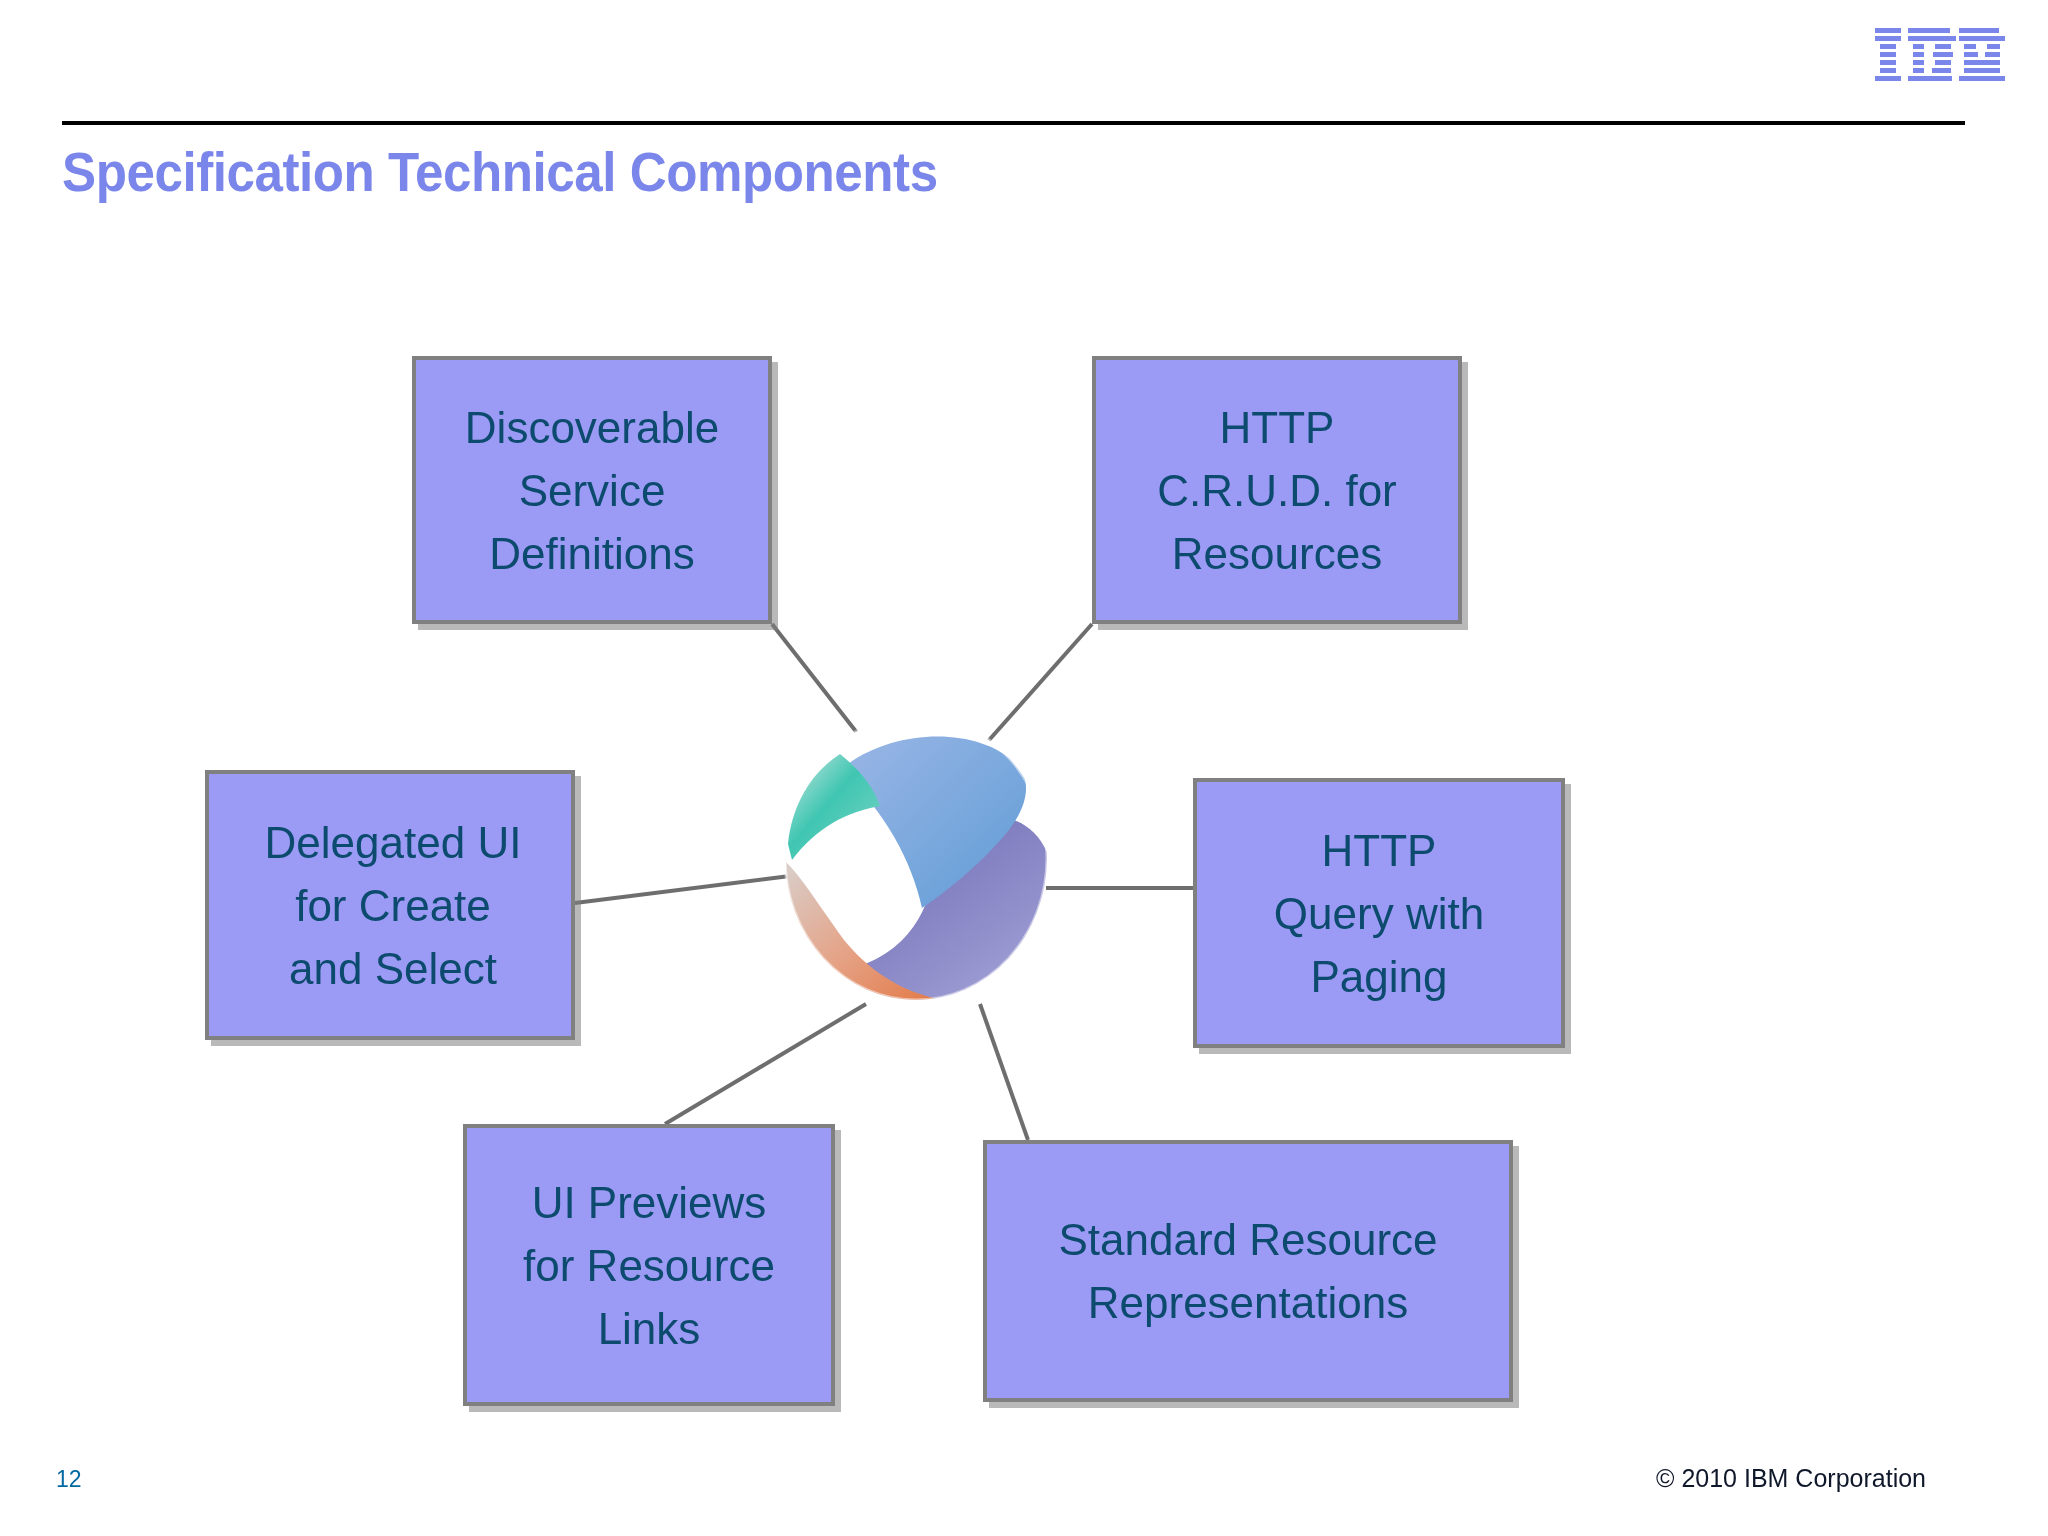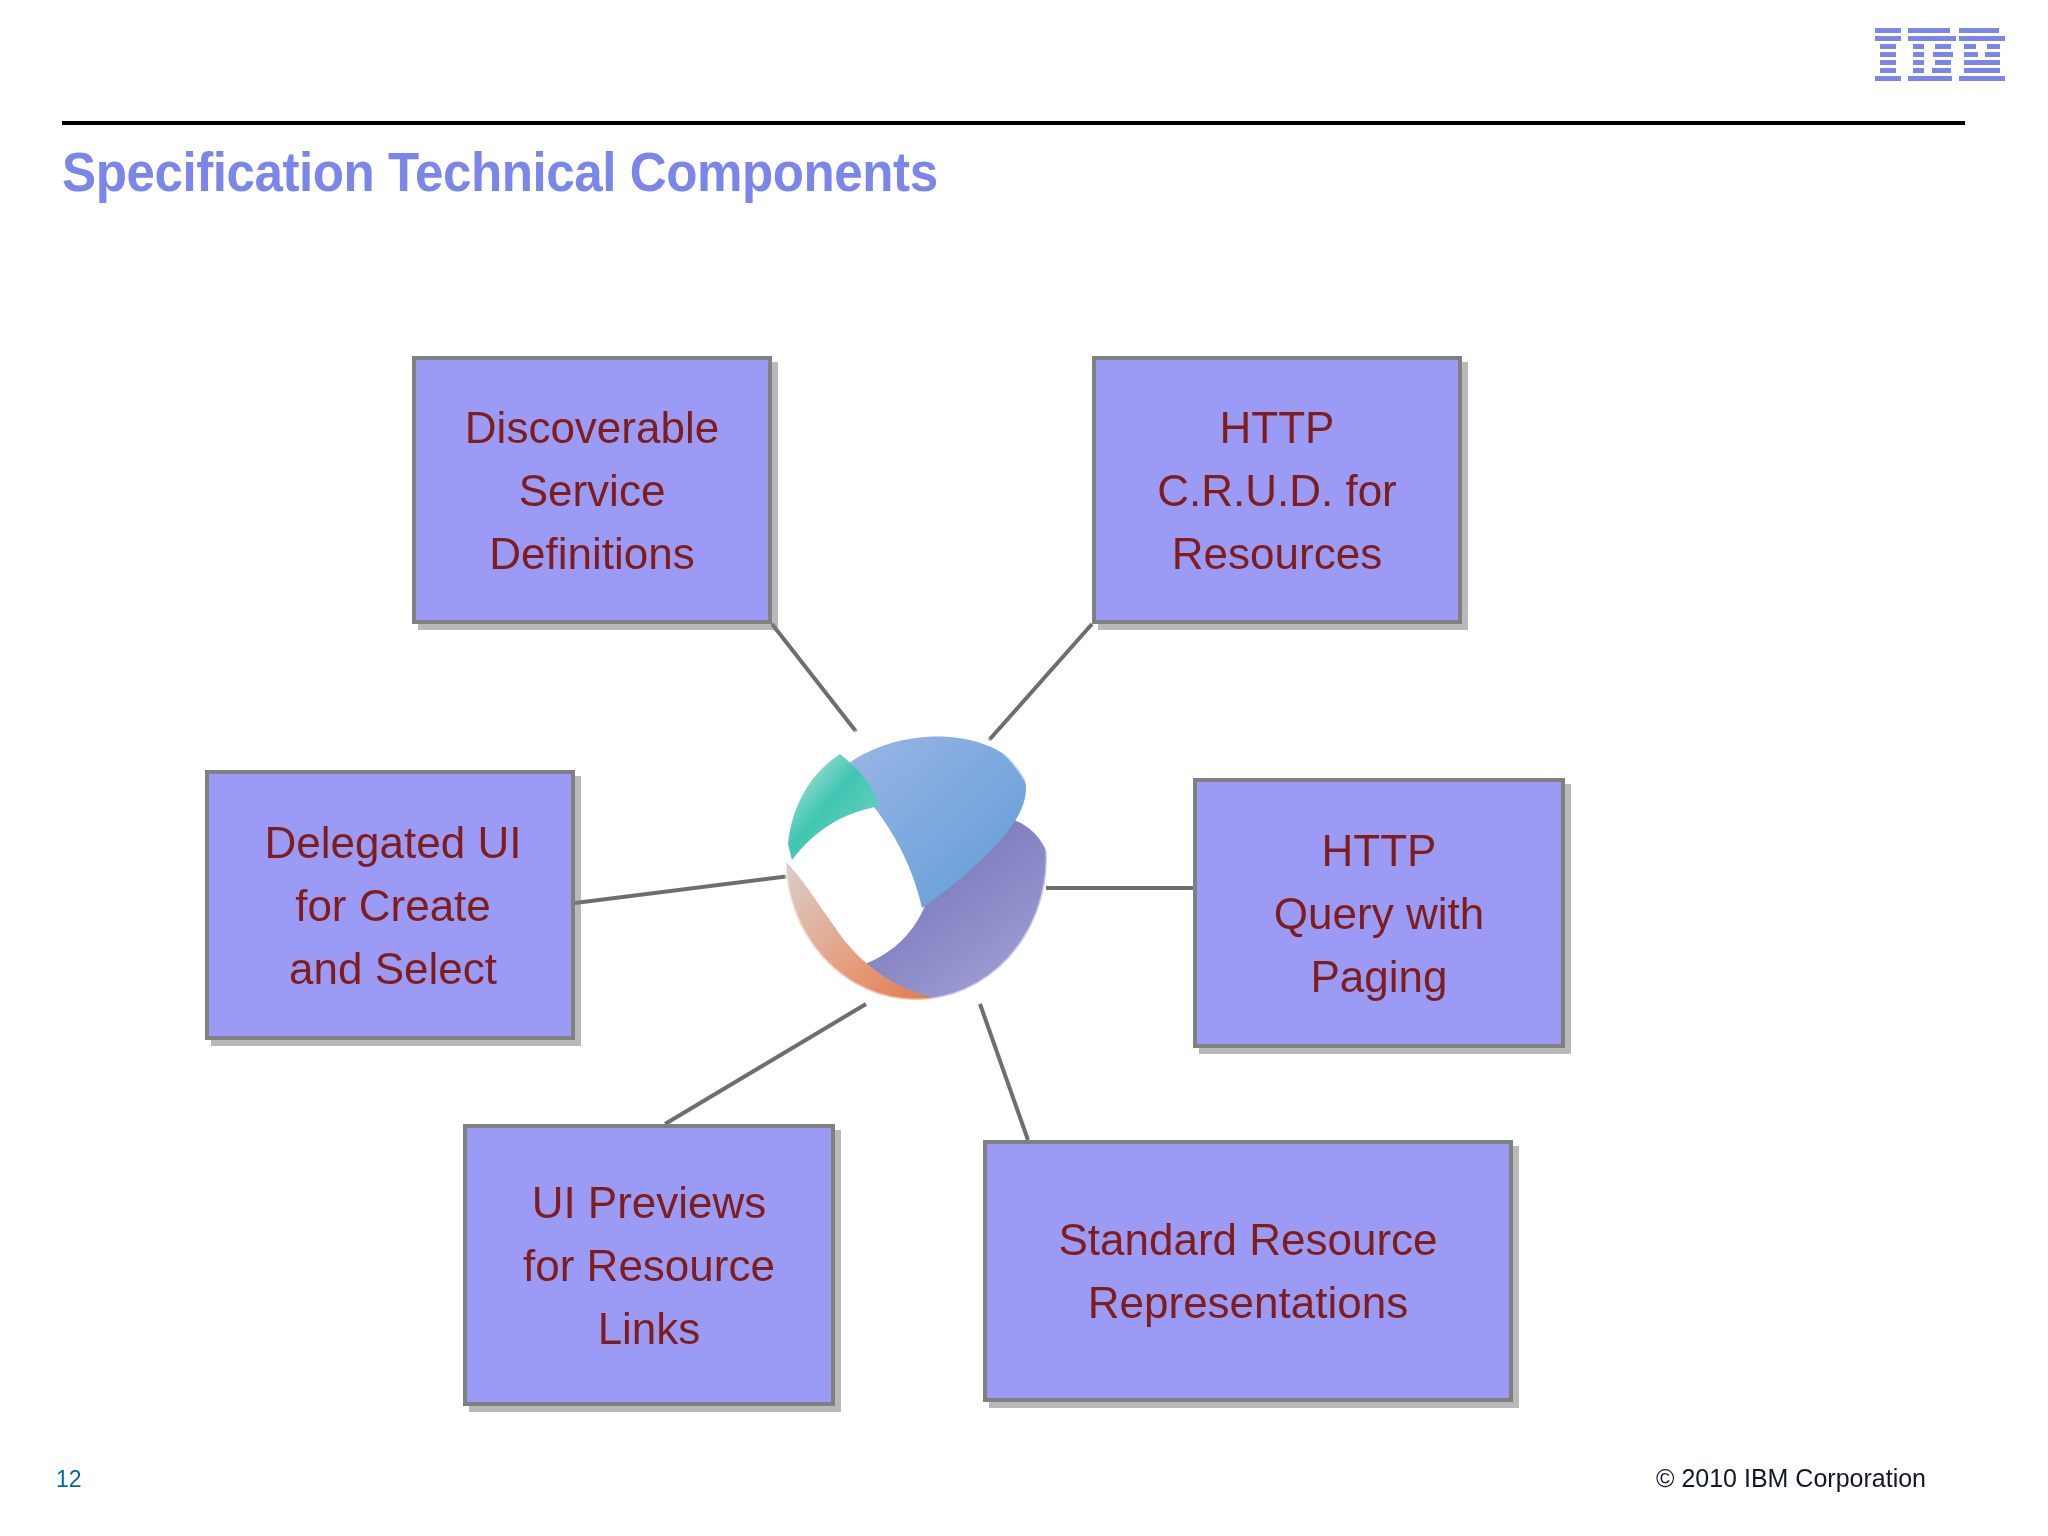--- a/index.html
+++ b/index.html
@@ -71,21 +71,21 @@
   
   .node-box {
     position: absolute;
     background: #9b9bf6;
     border: 4px solid #808080;
     box-shadow: 6px 6px 0 0 rgba(128,128,128,0.55);
     display: flex;
     align-items: center;
     justify-content: center;
     text-align: center;
-    color: #7f1d1d;
+    color: #0c4a6e;
     font-size: 44px;
     line-height: 63px;
     font-family: "Liberation Sans", sans-serif;
     white-space: pre-line;
     padding: 4px 10px;
   }
 
   
   #node-0 { left: 412px;  top: 356px;  width: 360px; height: 268px; }
   #node-1 { left: 1092px; top: 356px;  width: 370px; height: 268px; }

